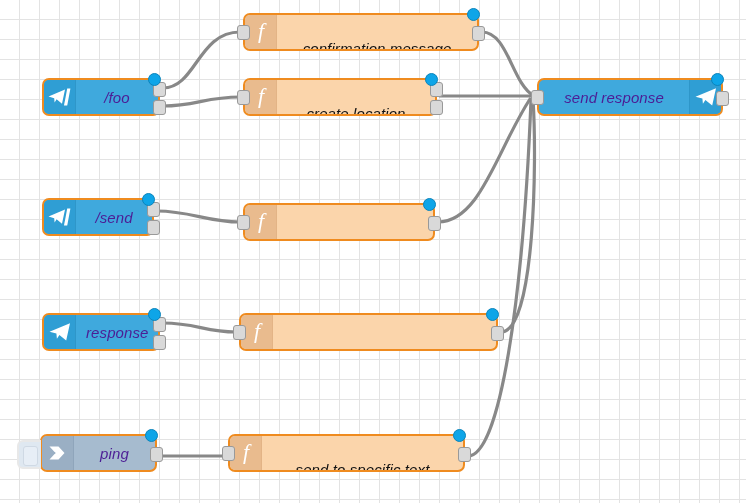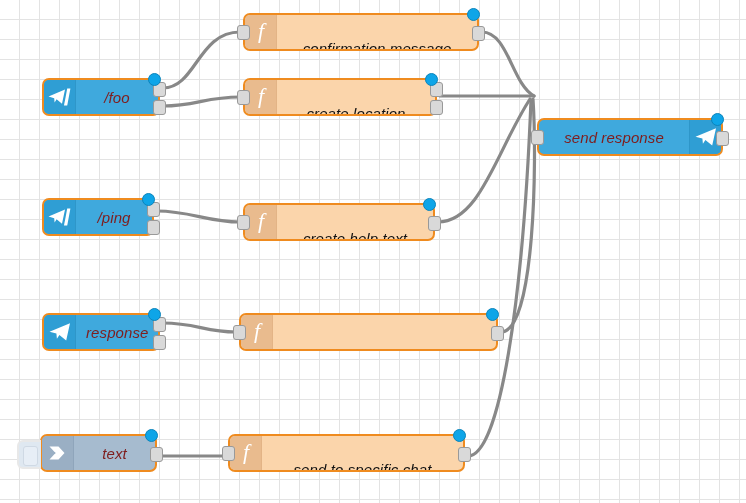--- a/index.html
+++ b/index.html
@@ -61,21 +61,21 @@
     justify-content: center;
   }
   .node-label {
     flex: 1 1 auto;
     display: flex;
     align-items: center;
     justify-content: center;
     padding: 0 10px;
     font-style: italic;
     font-size: 15px;
-    color: #7f1d1d;
+    color: #4c1d95;
     white-space: nowrap;
     letter-spacing: 0.1px;
   }
 
   
   .node.fn { background: #fbd5ab; }
   .node.fn .icon-band {
     background: #e9bb8e;
     border-right: 1px solid #e3b486;
   }
@@ -200,55 +200,54 @@
               <text x="12" y="19" text-anchor="middle" font-family="&quot;Liberation Serif&quot;, serif" font-style="italic" font-size="24" fill="#ffffff">f</text>
             </svg>
           </div>
           <div class="node-label">create location</div>
         </div>
         <div class="port in" style="top: 9.5px;"></div>
         <div class="port out" style="top: 1.5px;"></div>
         <div class="port out" style="top: 19.5px;"></div>
         <div class="dot"></div>
       </div>
-      <div class="node tg icon-right" style="left: 537px; top: 78px; width: 186px; margin-top: 40px;">
+      <div class="node tg icon-right" style="left: 537px; top: 78px; width: 186px;">
         <div class="node-inner">
           <div class="icon-band">
             <svg class="svg-ico" width="24" height="22" viewBox="0 0 24 22">
               <path d="M1.5 10.8 L22 2.2 L18.2 19.5 L11.4 14.1 L8.9 17.8 L8.4 12.6 Z" fill="#ffffff"></path>
             </svg>
           </div>
           <div class="node-label">send response</div>
         </div>
         <div class="port in" style="top: 9.5px;"></div>
         <div class="port out" style="top: 10.5px;"></div>
         <div class="dot"></div>
       </div>
       <div class="node tg" style="left: 42px; top: 198px; width: 112px;">
         <div class="node-inner">
           <div class="icon-band">
             <svg class="svg-ico" width="24" height="22" viewBox="0 0 24 22">
               <path d="M0.5 10.6 L17 3.6 L14 17.8 L8.6 13.3 L6.6 16.4 L6.2 12.2 Z" fill="#ffffff"></path>
               <path d="M22.4 2.6 L19.2 19.6 L16.0 19.6 L19.2 2.6 Z" fill="#ffffff"></path>
             </svg>
           </div>
-          <div class="node-label">/ping</div>
+          <div class="node-label">/send</div>
         </div>
         <div class="port out" style="top: 1.5px;"></div>
         <div class="port out" style="top: 19.5px;"></div>
         <div class="dot"></div>
       </div>
       <div class="node fn" style="left: 243px; top: 203px; width: 192px;">
         <div class="node-inner">
           <div class="icon-band">
             <svg class="svg-ico" width="24" height="22" viewBox="0 0 24 24">
               <text x="12" y="19" text-anchor="middle" font-family="&quot;Liberation Serif&quot;, serif" font-style="italic" font-size="24" fill="#ffffff">f</text>
             </svg>
           </div>
-          <div class="node-label">create help text</div>
         </div>
         <div class="port in" style="top: 9.5px;"></div>
         <div class="port out" style="top: 10.5px;"></div>
         <div class="dot"></div>
       </div>
       <div class="node tg" style="left: 42px; top: 313px; width: 118px;">
         <div class="node-inner">
           <div class="icon-band">
             <svg class="svg-ico" width="24" height="22" viewBox="0 0 24 22">
               <path d="M1.5 10.8 L22 2.2 L18.2 19.5 L11.4 14.1 L8.9 17.8 L8.4 12.6 Z" fill="#ffffff"></path>
@@ -273,36 +272,36 @@
         <div class="dot"></div>
       </div>
       <div class="node inj" style="left: 40px; top: 434px; width: 117px;">
         <div class="node-inner">
           <div class="icon-band">
             <svg class="svg-ico" width="24" height="22" viewBox="0 0 24 22">
               <path d="M3.5 4.5 L12.5 4.5 L18.5 11 L12.5 17.5 L3.5 17.5 L9.5 11 Z" fill="#ffffff"></path>
               <path d="M9.2 11 L3.2 11" stroke="#9aafc4" stroke-width="2.2" fill="none"></path>
             </svg>
           </div>
-          <div class="node-label">text</div>
+          <div class="node-label">ping</div>
         </div>
         <div class="port out" style="top: 10.5px;"></div>
         <div class="dot"></div>
         <div class="inject-btn">
           <div class="inner"></div>
         </div>
       </div>
       <div class="node fn" style="left: 228px; top: 434px; width: 237px;">
         <div class="node-inner">
           <div class="icon-band">
             <svg class="svg-ico" width="24" height="22" viewBox="0 0 24 24">
               <text x="12" y="19" text-anchor="middle" font-family="&quot;Liberation Serif&quot;, serif" font-style="italic" font-size="24" fill="#ffffff">f</text>
             </svg>
           </div>
-          <div class="node-label">send to specific chat</div>
+          <div class="node-label">send to specific text</div>
         </div>
         <div class="port in" style="top: 9.5px;"></div>
         <div class="port out" style="top: 10.5px;"></div>
         <div class="dot"></div>
       </div>
     </div>
 
 </div>
 
 </body></html>

